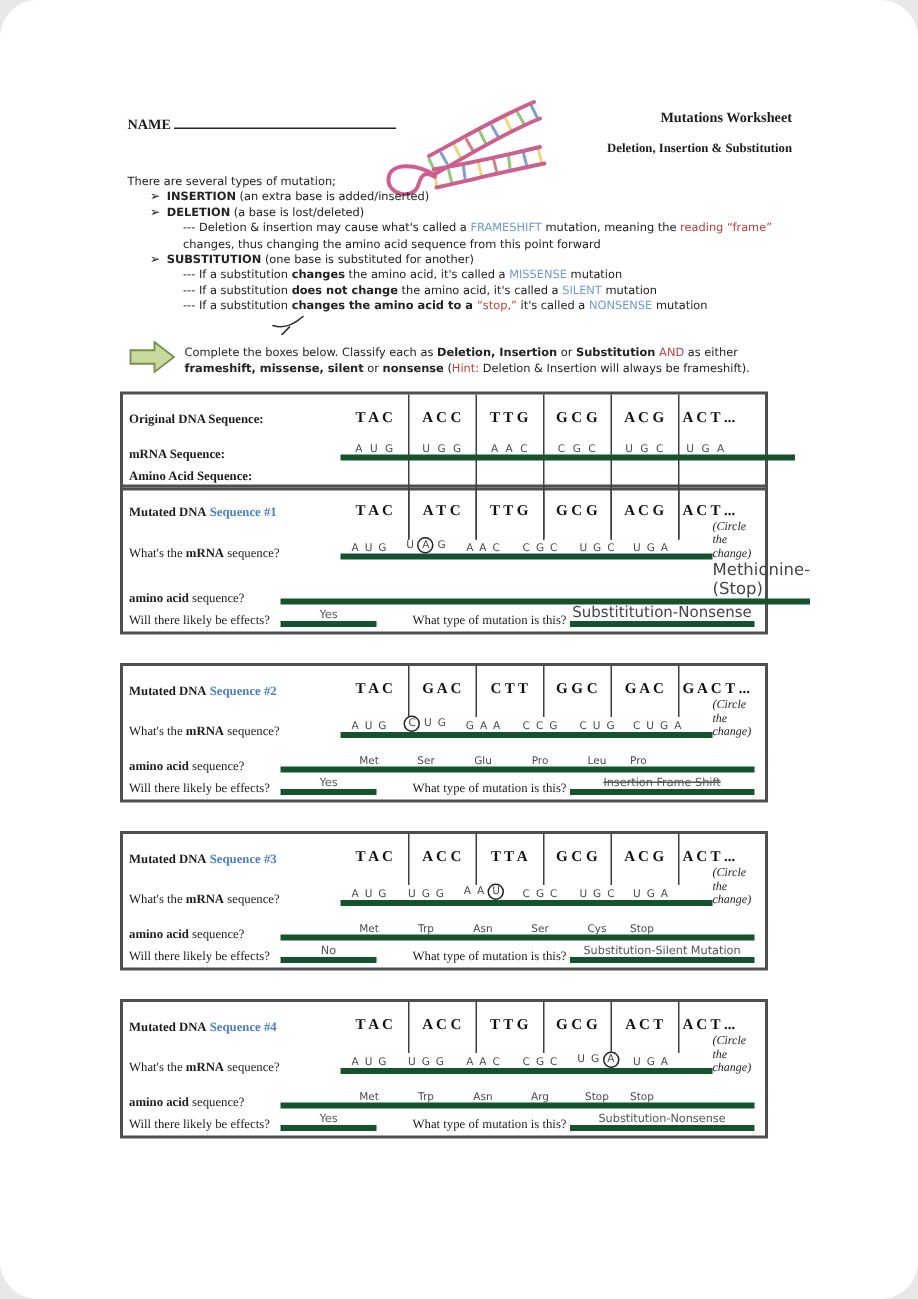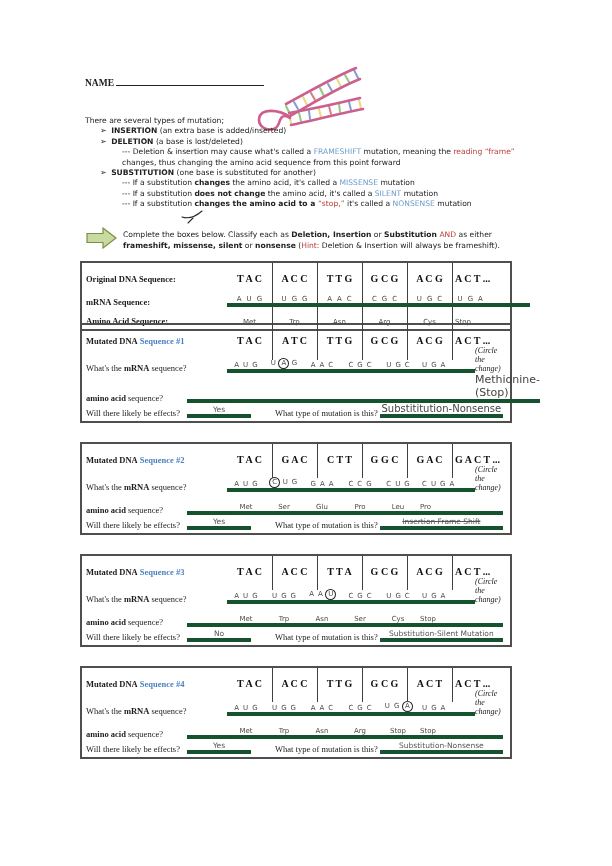--- a/index.html
+++ b/index.html
@@ -1,17 +1,17 @@
 <!DOCTYPE html>
 <html><head>
 <meta charset="utf-8">
 <style>
   html,body{margin:0;padding:0;background:#e8e8e8;}
   .page{position:relative;width:612px;height:866px;background:#ffffff;margin:0 auto;
-        font-family:"DejaVu Sans",sans-serif;color:#1c1c1c;overflow:hidden;}
+        font-family:"DejaVu Sans",sans-serif;color:#1c1c1c;overflow:hidden;border-radius:25px;}
   .serif{font-family:"Liberation Serif",serif;}
   b,.bold{font-weight:bold;}
   
   .name-line{position:absolute;left:85px;top:76px;font-family:"Liberation Serif",serif;
              font-size:9.5px;font-weight:bold;}
   .name-underline{display:inline-block;width:148px;height:9px;border-bottom:1.4px solid #222;}
   .title-block{position:absolute;right:84px;top:74px;width:220px;text-align:right;
                font-family:"Liberation Serif",serif;}
   .ws-title{font-size:9.5px;font-weight:bold;}
   .ws-subtitle{font-size:8.5px;font-weight:bold;margin-top:9px;}
@@ -71,20 +71,24 @@
 </head>
 <body>
 
 <div class="page">
 
   <div class="name-line">
     <span>NAME</span>
     <span class="name-underline"></span>
   </div>
 
+  <div class="title-block">
+    <div class="ws-title">Mutations Worksheet</div>
+    <div class="ws-subtitle">Deletion, Insertion &amp; Substitution</div>
+  </div>
 
   <svg class="dna-art" width="124" height="76" viewBox="0 0 124 76">
     <g stroke-width="2" stroke-linecap="round">
       <line x1="36" y1="44" x2="40" y2="52" stroke="#8fc97e"></line>
         <line x1="44" y1="40" x2="48" y2="47" stroke="#7e9fd4"></line>
       <line x1="53" y1="35" x2="57" y2="43" stroke="#e8d87e"></line>
         <line x1="61" y1="31" x2="65" y2="38" stroke="#d47e7e"></line>
       <line x1="70" y1="26" x2="74" y2="34" stroke="#8fc97e"></line>
         <line x1="78" y1="22" x2="82" y2="29" stroke="#7e9fd4"></line>
       <line x1="87" y1="17" x2="91" y2="25" stroke="#e8d87e"></line>
@@ -146,21 +150,20 @@
     <div class="brow dna-row">
       <span class="lbl bold">Original DNA Sequence:</span>
       <span class="seq-area"><span class="seq-cell">T A C</span><span class="seq-cell">A C C</span><span class="seq-cell">T T G</span><span class="seq-cell">G C G</span><span class="seq-cell">A C G</span><span class="seq-cell last">A C T ...</span><i class="codon-div tall" style="left: 45px;"></i><i class="codon-div tall" style="left: 90px;"></i><i class="codon-div tall" style="left: 135px;"></i><i class="codon-div tall" style="left: 180px;"></i><i class="codon-div tall" style="left: 225px;"></i></span>
     </div>
     <div class="brow">
       <span class="lbl bold">mRNA Sequence:</span>
       <span class="seq-area mrna underline"><span class="seq-cell"><span class="letter">A</span><span class="letter">U</span><span class="letter">G</span></span><span class="seq-cell"><span class="letter">U</span><span class="letter">G</span><span class="letter">G</span></span><span class="seq-cell"><span class="letter">A</span><span class="letter">A</span><span class="letter">C</span></span><span class="seq-cell"><span class="letter">C</span><span class="letter">G</span><span class="letter">C</span></span><span class="seq-cell"><span class="letter">U</span><span class="letter">G</span><span class="letter">C</span></span><span class="seq-cell last"><span class="letter">U</span><span class="letter">G</span><span class="letter">A</span></span></span>
     </div>
     <div class="brow">
       <span class="lbl bold">Amino Acid Sequence:</span>
-      <span class="seq-area amino"><span class="seq-cell">Met</span><span class="seq-cell">Trp</span><span class="seq-cell">Asn</span><span class="seq-cell">Arg</span><span class="seq-cell">Cys</span><span class="seq-cell last">Stop</span></span>
     </div>
   </div>
 
   <div id="boxes">
     <div class="box mutbox">
       <div class="brow dna-row">
         <span class="lbl"><b class="serif">Mutated DNA</b> <b class="serif bluehead">Sequence #1</b></span>
         <span class="seq-area"><span class="seq-cell">T A C</span><span class="seq-cell">A T C</span><span class="seq-cell">T T G</span><span class="seq-cell">G C G</span><span class="seq-cell">A C G</span><span class="seq-cell last">A C T ...</span><i class="codon-div med" style="left: 45px;"></i><i class="codon-div med" style="left: 90px;"></i><i class="codon-div med" style="left: 135px;"></i><i class="codon-div med" style="left: 180px;"></i><i class="codon-div med" style="left: 225px;"></i></span>
       </div>
       <div class="brow">

